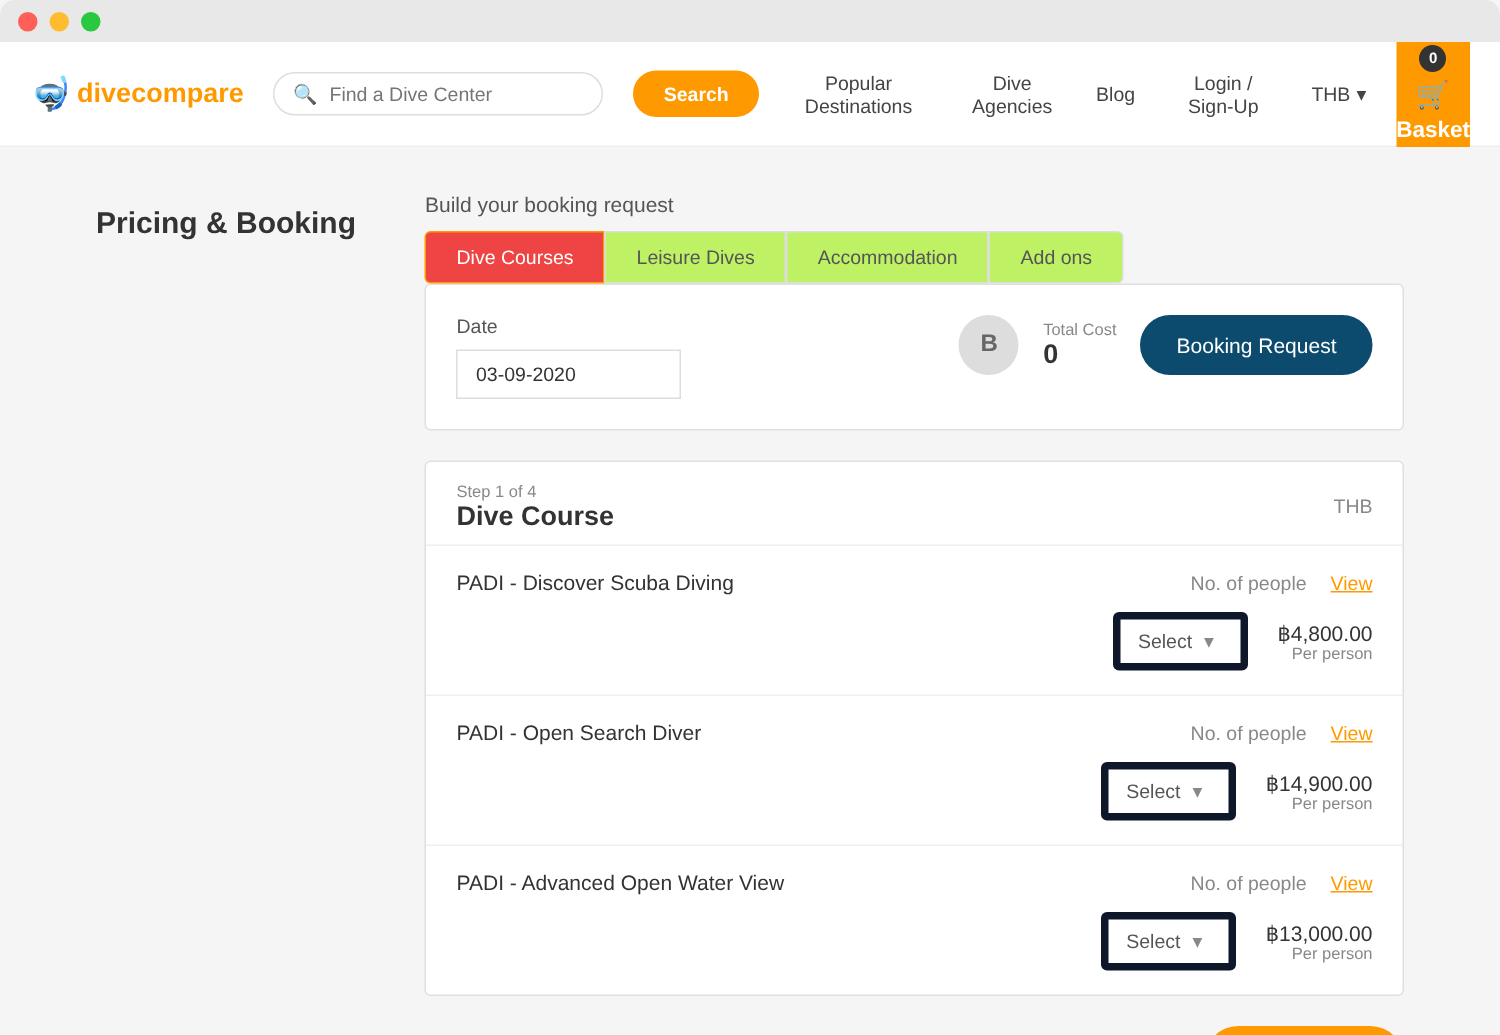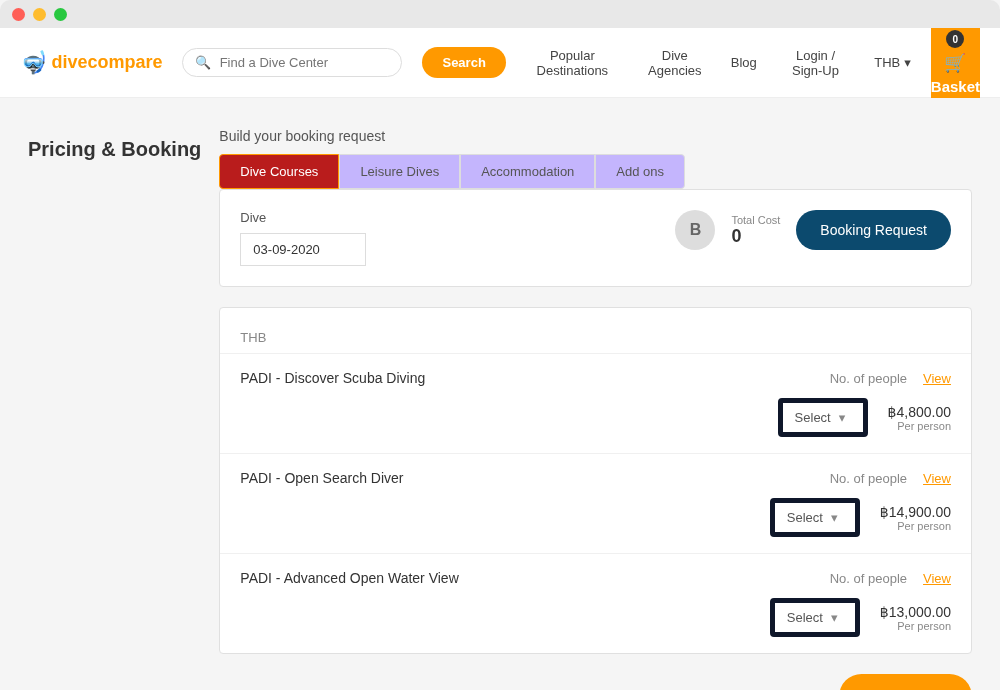--- a/index.html
+++ b/index.html
@@ -123,22 +123,22 @@
       justify-content: center;
       font-size: 10px;
       font-weight: 700;
     }
     .basket-label { font-size: 15px; font-weight: 600; }
     .basket-icon { font-size: 18px; }
 
     
     .main {
       display: flex;
-      padding: 30px 28px;
-      gap: 18px;
+      padding: 30px 64px;
+      gap: 46px;
       background: #f5f5f5;
       height: calc(690px - 28px - 70px);
       overflow-y: auto;
     }
     .sidebar-title {
       font-size: 20px;
       font-weight: 700;
       color: #333;
       min-width: 150px;
       padding-top: 10px;
@@ -155,28 +155,28 @@
     
     .tabs {
       display: flex;
       gap: 0;
       margin-bottom: 0;
     }
     .tab {
       padding: 9px 20px;
       font-size: 13px;
       border: 1px solid #ddd;
-      background: #c4b5fd;
+      background: #bef264;
       cursor: pointer;
       color: #555;
     }
     .tab:first-child { border-radius: 4px 0 0 4px; }
     .tab:last-child { border-radius: 0 4px 4px 0; }
     .tab.active {
-      background: #b91c1c;
+      background: #ef4444;
       color: #fff;
       border-color: #f90;
     }
 
     
     .booking-card {
       background: #fff;
       border: 1px solid #e0e0e0;
       border-radius: 4px;
       padding: 20px;
@@ -191,21 +191,21 @@
       font-size: 13px;
       color: #555;
       margin-bottom: 8px;
     }
     .date-input {
       border: 1px solid #ddd;
       border-radius: 0;
       padding: 8px 12px;
       font-size: 13px;
       color: #333;
-      width: 126px;
+      width: 150px;
     }
     .total-section {
       display: flex;
       align-items: center;
       gap: 16px;
     }
     .total-icon {
       width: 40px;
       height: 40px;
       border-radius: 50%;
@@ -384,36 +384,40 @@
     <div class="tabs">
       <div class="tab active">Dive Courses</div>
       <div class="tab">Leisure Dives</div>
       <div class="tab">Accommodation</div>
       <div class="tab">Add ons</div>
     </div>
 
     <div class="booking-card">
       <div class="date-section">
         <div>
-          <div class="date-label">Dive</div>
+          <div class="date-label">Date</div>
           <input type="text" class="date-input" value="03-09-2020" style="">
         </div>
         <div class="total-section">
           <div class="total-icon">B</div>
           <div class="total-info">
             <div class="total-label">Total Cost</div>
             <div class="total-value">0</div>
           </div>
           <button class="booking-request-btn">Booking Request</button>
         </div>
       </div>
     </div>
 
     <div class="course-section">
       <div class="course-section-header">
+        <div>
+          <div class="step-label">Step 1 of 4</div>
+          <div class="section-title">Dive Course</div>
+        </div>
         <div class="currency-label">THB</div>
       </div>
 
       <div class="course-row">
         <div class="course-row-header">
           <span class="course-name">PADI - Discover Scuba Diving</span>
           <div class="course-meta">
             <span class="no-of-people">No. of people</span>
             <a class="view-link">View</a>
           </div>

